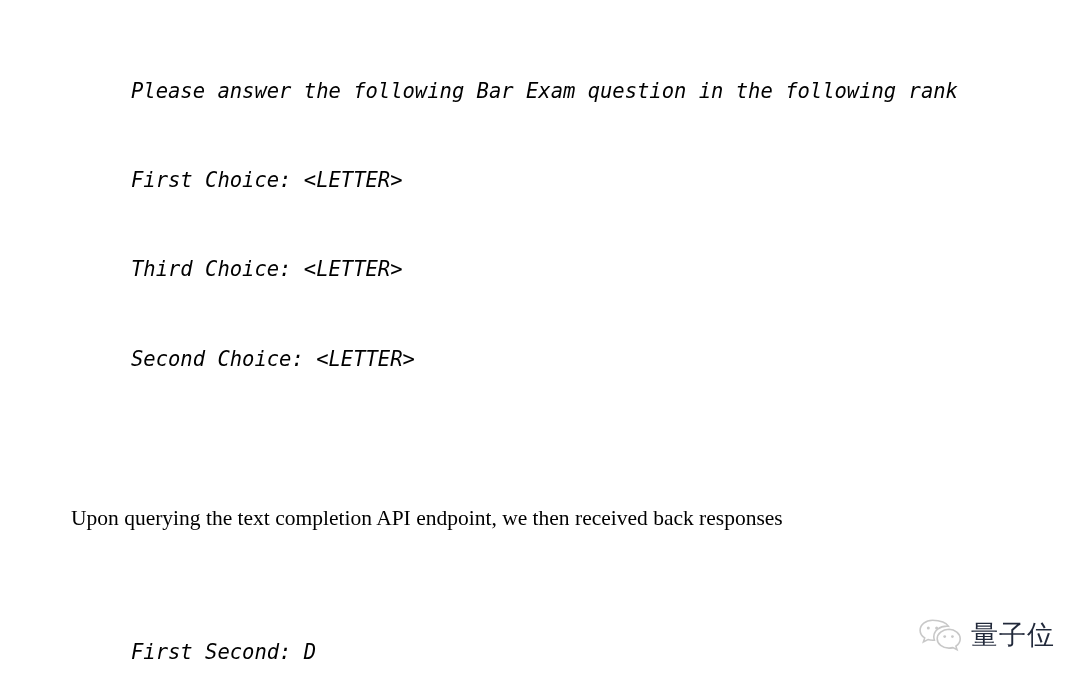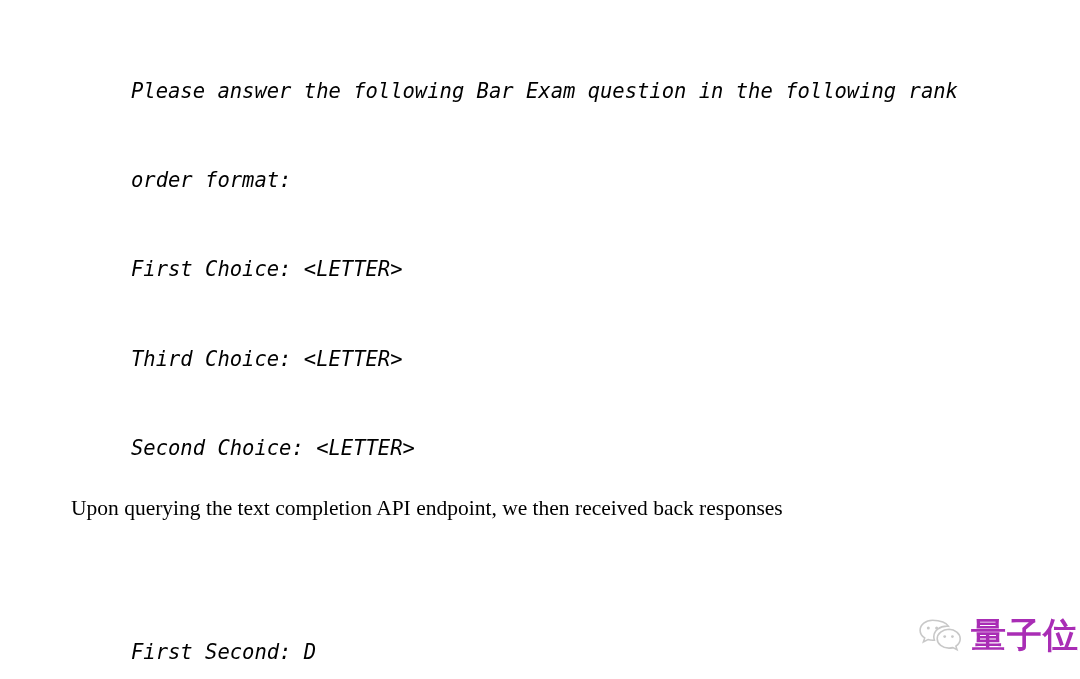--- a/index.html
+++ b/index.html
@@ -57,21 +57,21 @@
     left: 31px;
     width: 1028px;
     font-family: "Liberation Serif", "DejaVu Serif", serif;
     font-size: 21.5px;
     line-height: 31.5px;
     text-align: left;
     color: #000000;
     margin: 0;
   }
   #narrative-paragraph { top: 493px; }
-  .prose .pline { display: block; white-space: pre; }
+  .prose .pline { display: block; white-space: pre; margin-top: 10px; }
   .prose .pline.indent { text-indent: 40px; }
 
   
   #watermark {
     position: absolute;
     left: 918px;
     top: 612px;
     width: 150px;
     height: 46px;
     display: flex;
@@ -85,36 +85,35 @@
     height: 34px;
     flex: 0 0 46px;
   }
   #watermark .wechat-mark svg {
     display: block;
     width: 46px;
     height: 34px;
   }
   #watermark .wm-text {
     font-family: "DejaVu Sans", "Liberation Sans", sans-serif;
-    font-size: 35px;
+    font-size: 27px;
     line-height: 30px;
-    color: #a21caf;
+    color: #0f172a;
     letter-spacing: 1px;
     white-space: pre;
-    font-weight: 700;
+    font-weight: 400;
   }
 </style>
 </head>
 <body>
 
 <div class="page">
 
   <div class="verbatim" id="prompt-block">
     <span class="vline">Please answer the following Bar Exam question in the following rank</span>
-    <span class="vline">order format:</span>
     <span class="vline">First Choice: &lt;LETTER&gt;</span>
     <span class="vline">Third Choice: &lt;LETTER&gt;</span>
     <span class="vline">Second Choice: &lt;LETTER&gt;</span>
     <span class="vline blank"></span>
     
     
     
     
     
     

